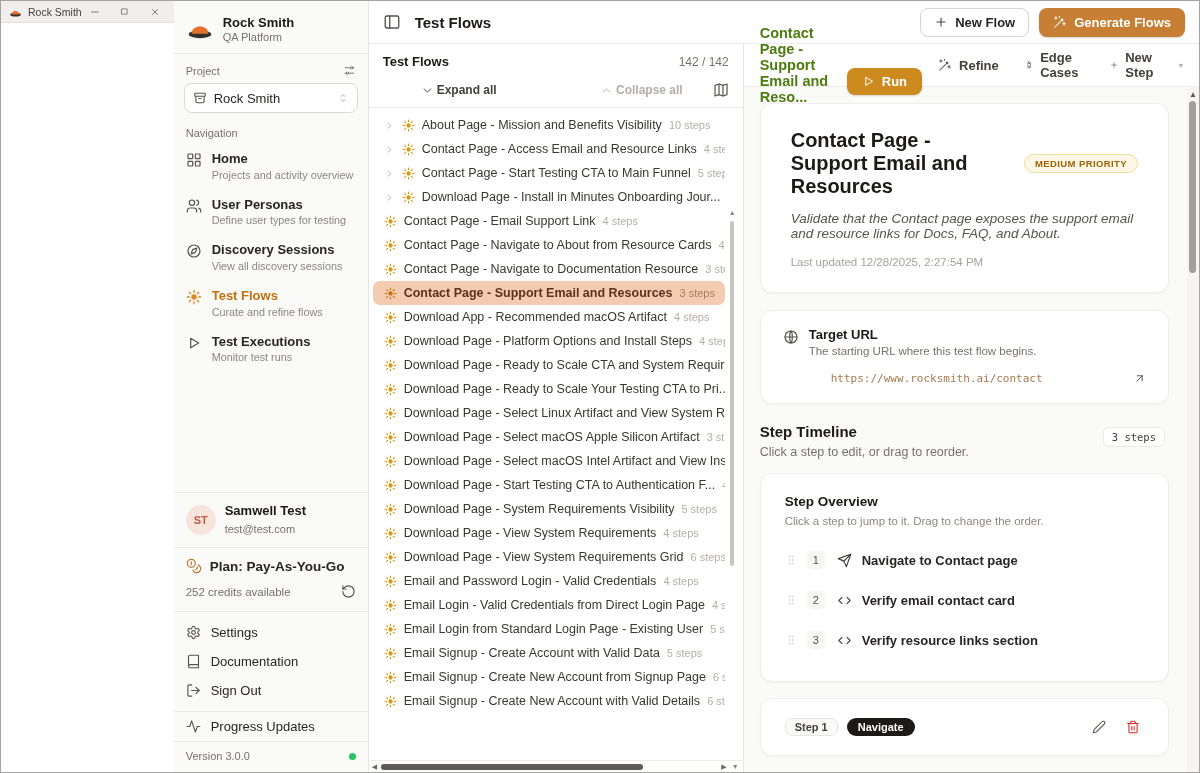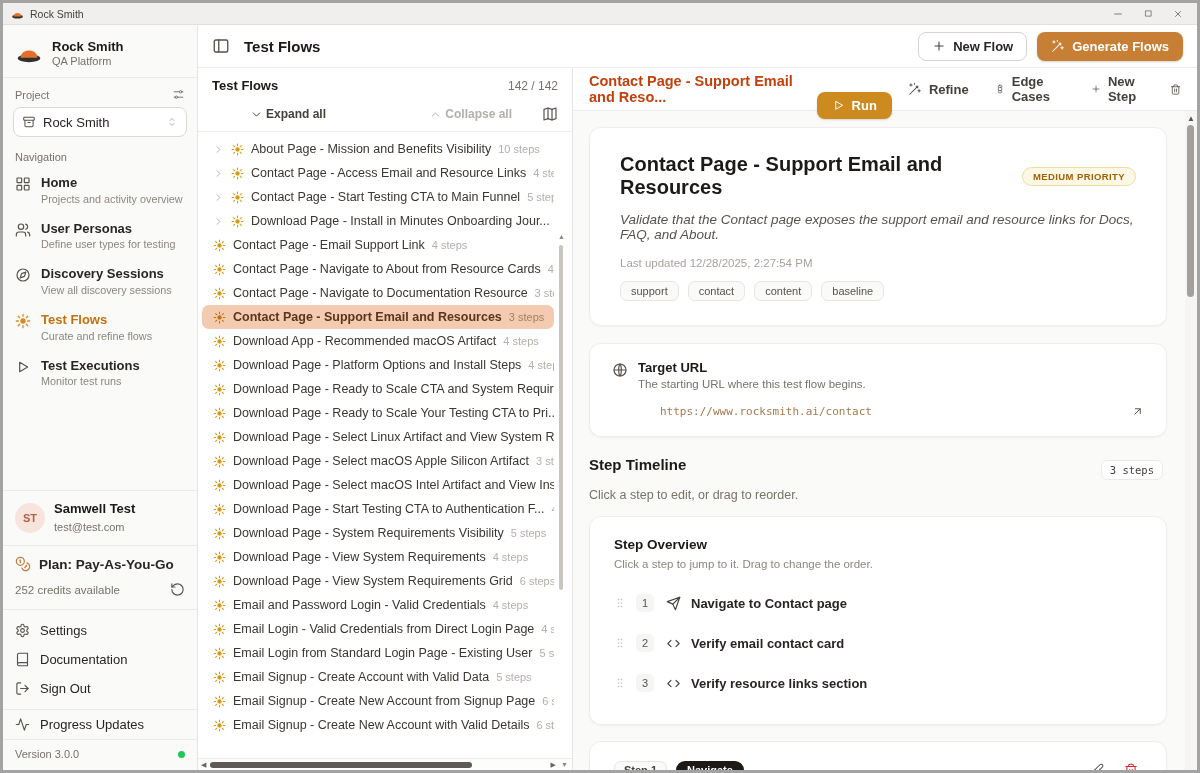--- a/index.html
+++ b/index.html
@@ -1,18 +1,18 @@
 <!DOCTYPE html>
 <html><head>
 <meta charset="utf-8">
 <style>
   * { box-sizing: border-box; margin: 0; padding: 0; }
   html,body { width:1200px; height:773px; overflow:hidden; }
   body { font-family:"Liberation Sans", sans-serif; color:#1c1917; background:#e5e5e5; }
-  .window { width:1200px; height:773px; border:3px solid #a3a3a3; display:flex; flex-direction:column; background:#fff; }
+  .window { width:1200px; height:773px; border:1px solid #a3a3a3; display:flex; flex-direction:row; background:#fff; }
 
   
   .titlebar { height:22px; background:#f0efed; display:flex; align-items:center; justify-content:space-between; padding:0 6px 0 8px; flex:none; border-bottom:1px solid #e2e0dd; }
   .tb-left { display:flex; align-items:center; gap:6px; }
   .tb-title { font-size:10.5px; color:#44403c; }
   .hat { display:inline-flex; }
   .tb-controls { display:flex; align-items:center; gap:4px; }
   .tb-btn { width:26px; height:18px; display:flex; align-items:center; justify-content:center; color:#57534e; font-size:10px; cursor:default; }
 
   
@@ -100,21 +100,21 @@
   .fp-vscroll { position:absolute; top:165px; right:6px; width:10px; bottom:14px; pointer-events:none; }
   .fp-vthumb { position:absolute; top:12px; right:3px; width:4px; height:345px; background:#c9c5c1; border-radius:2px; }
   .fp-arrow { position:absolute; right:1px; font-size:7px; color:#8d8780; line-height:1; }
   .fp-hscroll { height:12px; flex:none; border-top:1px solid #f0eeec; position:relative; background:#fdfdfc; }
   .fp-hthumb { position:absolute; top:3px; left:12px; width:262px; height:6px; background:#5f5a55; border-radius:3px; }
   .fp-harrow { position:absolute; top:2px; font-size:7px; color:#6b6661; line-height:1; }
 
   
   .detail-panel { flex:1; display:flex; flex-direction:column; min-width:0; background:#fafaf9; position:relative; }
   .dt-head { height:43px; flex:none; background:#fff; border-bottom:1px solid #ececea; display:flex; align-items:center; padding:0 16px; gap:6px; }
-  .dt-title { font-size:14.5px; font-weight:700; color:#c2410c; margin-right:10px; }
+  .dt-title { font-size:14.5px; font-weight:700; color:#4d7c0f; margin-right:10px; }
   .run-btn { display:inline-flex; align-items:center; gap:7px; color:#fff; border-radius:8px; padding:6px 15px; font-size:13px; font-weight:700; box-shadow:0 1px 2px rgba(0,0,0,.15); cursor:default;margin-top:32px; }
   .run-btn .bic { width:13px; height:13px; }
   .hd-act { display:inline-flex; align-items:center; gap:7px; font-size:13px; font-weight:600; color:#44403c; padding:6px 10px; cursor:default; }
   .hd-act .bic { width:14px; height:14px; color:#57534e; }
   .hd-trash { width:15px; height:15px; color:#57534e; margin-left:4px; cursor:default; }
   .dt-scroll { flex:1; min-height:0; overflow:hidden; padding:16px 30px 0 16px; }
 
   .card { background:#fff; border:1px solid #f0eeec; border-radius:12px; box-shadow:0 1px 2px rgba(0,0,0,.04); }
   .flow-card { padding:25px 30px 24px; }
   .fc-titlerow { display:flex; align-items:center; gap:14px; }
@@ -129,21 +129,21 @@
   .uc-row { display:flex; gap:10px; }
   .uc-ic { width:16px; height:16px; color:#57534e; margin-top:2px; flex:none; }
   .uc-title { font-size:13px; font-weight:700; color:#1c1917; }
   .uc-sub { font-size:11.5px; color:#78716c; margin-top:3px; }
   .url-row { display:flex; align-items:center; justify-content:space-between; margin-top:15px;margin-left:48px; }
   .mono-url { font-family:"DejaVu Sans Mono", monospace; font-size:11px; color:#a87a50; }
   .ext-ic { width:13px; height:13px; color:#57534e; }
 
   .tl-head { display:flex; align-items:flex-start; justify-content:space-between; margin-top:19px; padding-right:4px; }
   .tl-title { font-size:15px; font-weight:700; color:#1c1917; }
-  .tl-sub { font-size:12.5px; color:#78716c; margin-top:15px; }
+  .tl-sub { font-size:12.5px; color:#78716c; margin-top:5px; }
   .tl-count { font-family:"DejaVu Sans Mono", monospace; font-size:10.5px; color:#44403c; background:#fff; border:1px solid #eceae7; border-radius:6px; padding:3px 8px; margin-top:4px; }
 
   .overview-card { margin-top:14px; padding:20px 24px 26px; }
   .ov-title { font-size:13.5px; font-weight:700; color:#1c1917; }
   .ov-sub { font-size:11.5px; color:#8d8780; margin-top:6px; }
   .ov-steps { margin-top:18px; display:flex; flex-direction:column; gap:10px; }
   .ov-step { display:flex; align-items:center; gap:10px; height:30px; cursor:default; }
   .drag-ic { width:12px; height:14px; color:#c4bfba; flex:none; }
   .step-num { min-width:18px; height:18px; border-radius:5px; background:#f5f5f4; color:#57534e; font-size:11px; display:flex; align-items:center; justify-content:center; padding:0 4px; }
   .step-ic { width:15px; height:15px; color:#44403c; flex:none; margin-left:2px; }
@@ -836,26 +836,20 @@
 
           <div class="dt-scroll">
 
             <div class="card flow-card">
               <div class="fc-titlerow">
                 <span class="fc-title">Contact Page - Support Email and Resources</span>
                 <span class="prio-badge">MEDIUM PRIORITY</span>
               </div>
               <div class="fc-desc">Validate that the Contact page exposes the support email and resource links for Docs, FAQ, and About.</div>
               <div class="fc-updated">Last updated 12/28/2025, 2:27:54 PM</div>
-              <div class="fc-tags">
-                  <span class="tag">support</span>
-                  <span class="tag">contact</span>
-                  <span class="tag">content</span>
-                  <span class="tag">baseline</span>
-                </div>
             </div>
 
             <div class="card url-card">
               <div class="uc-row">
                 <span class="ic uc-ic">
                     <svg viewBox="0 0 24 24" fill="none" stroke="currentColor" stroke-width="1.8" stroke-linecap="round" stroke-linejoin="round">
                       <circle cx="12" cy="12" r="9"></circle>
                       <path d="M3 12h18"></path>
                       <path d="M12 3c2.6 2.6 2.6 15.4 0 18M12 3c-2.6 2.6-2.6 15.4 0 18"></path>
                     </svg>

